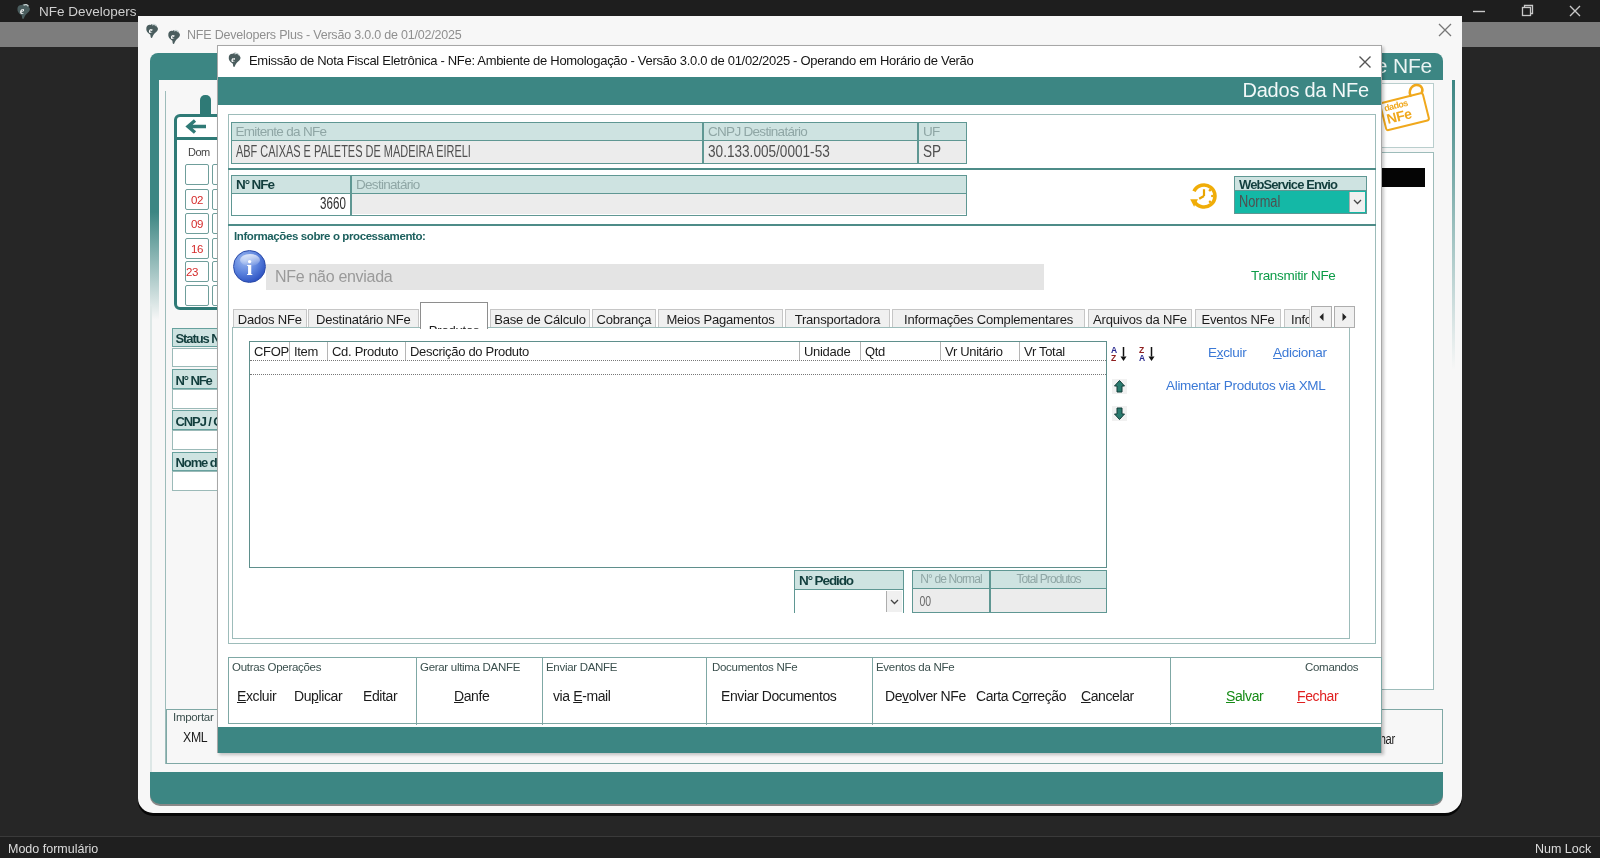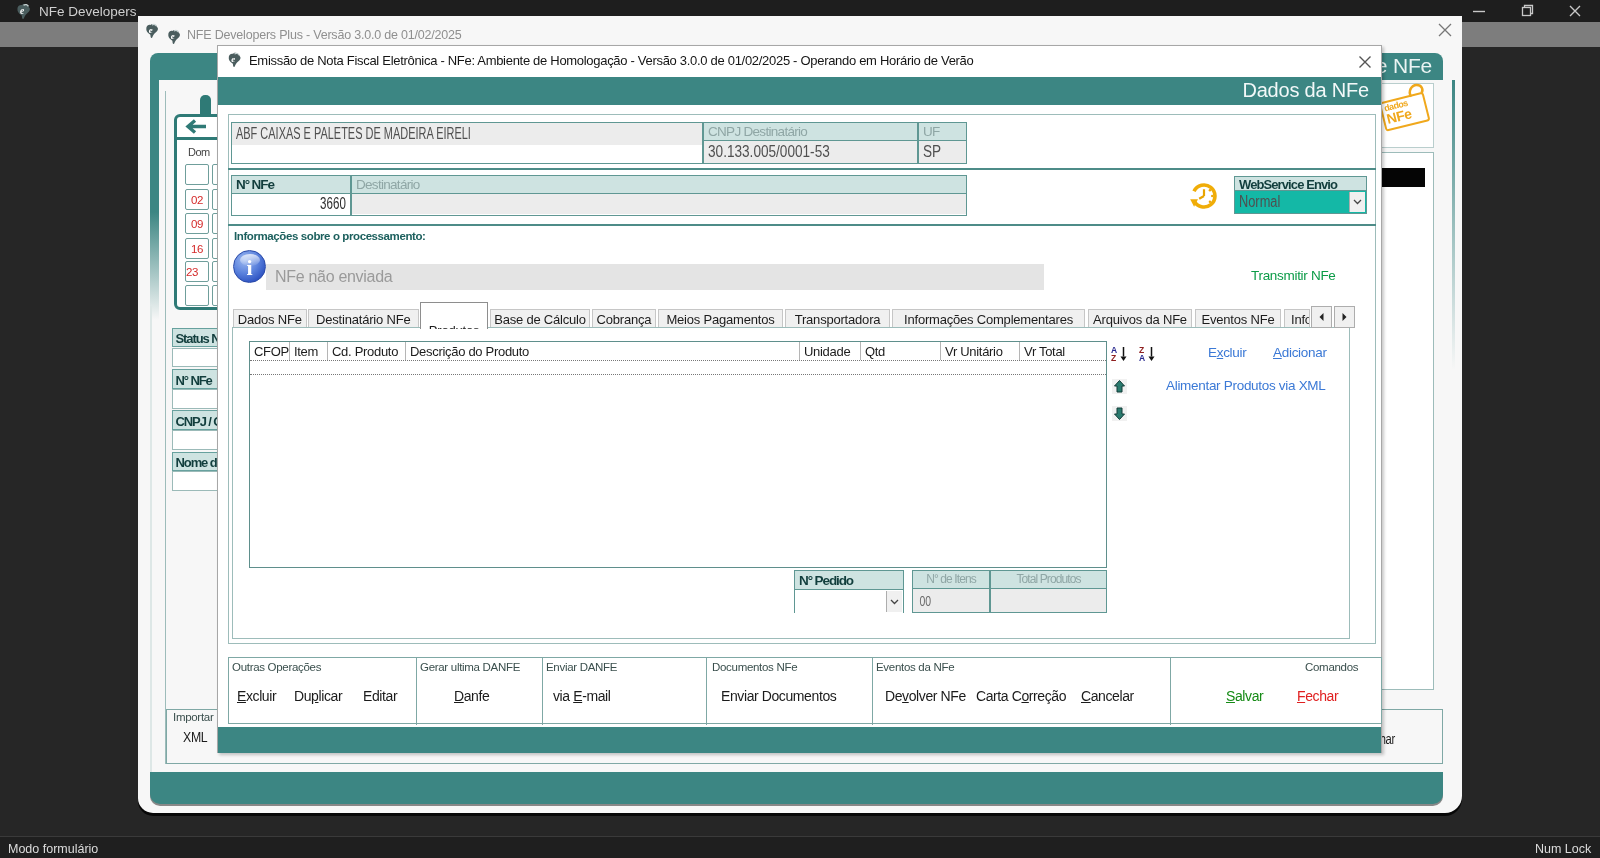--- a/index.html
+++ b/index.html
@@ -132,20 +132,21 @@
 </svg></div>
   <div class="abs" style="left:31px;top:7px;font-size:13px;letter-spacing:-0.3px;color:#151515">Emissão de Nota Fiscal Eletrônica - NFe: Ambiente de Homologação - Versão 3.0.0 de 01/02/2025 - Operando em Horário de Verão</div>
   <svg class="abs" style="left:1139px;top:8px" width="16" height="16" viewBox="0 0 16 16">
       <path d="M2.5 2.5 l11 11 M13.5 2.5 l-11 11" stroke="#555" stroke-width="1.4"></path>
     </svg>
   <div class="band">Dados da NFe</div>
 
   <div class="fieldset" style="left:10px;top:68px;width:1148px;height:530px"></div>
 
   <div class="fld" style="left:12.5px;top:76px;width:472.5px;height:42px">
+    <div class="l lb">Emitente da NFe</div>
     <div class="v" style="height:22px">
         <span class="cx" style="transform:scaleX(.685)">ABF CAIXAS E PALETES DE MADEIRA EIRELI</span>
       </div>
   </div>
   <div class="fld" style="left:485px;top:76px;width:215px;height:42px">
     <div class="l lb">CNPJ Destinatário</div>
     <div class="v" style="height:22px">
         <span class="cx" style="transform:scaleX(.85)">30.133.005/0001-53</span>
       </div>
   </div>
@@ -261,21 +262,21 @@
     <div class="l lbb" style="height:19px;padding-top:2px">N° Pedido</div>
     <div class="v" style="height:23px;background:#fff;position:relative">
       <span style="position:absolute;right:1px;top:1px;width:16px;height:21px;background:#f0f0f0;border-left:1px solid #adadad;display:flex;align-items:center;justify-content:center">
           <svg width="9" height="6" viewBox="0 0 9 6">
             <path d="M1 1 l3.5 3.5 L8 1" fill="none" stroke="#444" stroke-width="1.3"></path>
           </svg>
         </span>
     </div>
   </div>
   <div class="fld" style="left:694px;top:524px;width:78px;height:43px;z-index:3">
-    <div class="l lb" style="text-align:center;padding-left:0;font-size:12px;letter-spacing:-0.9px">N° de Itens</div>
+    <div class="l lb" style="text-align:center;padding-left:0;font-size:12px;letter-spacing:-0.9px">N° de Normal</div>
     <div class="v" style="height:23px;justify-content:flex-start;color:#6a6a6a;font-size:15px">
         <span class="cx" style="transform:scaleX(.7);transform-origin:50% 50%">00</span>
       </div>
   </div>
   <div class="fld" style="left:772px;top:524px;width:117px;height:43px;z-index:3">
     <div class="l lb" style="text-align:center;padding-left:0;font-size:12px;letter-spacing:-0.9px">Total Produtos</div>
     <div class="v" style="height:23px"></div>
   </div>
 
   <div class="abs" style="left:10px;top:611px;width:1154px;height:67px;border:1px solid #7fa8a5">

